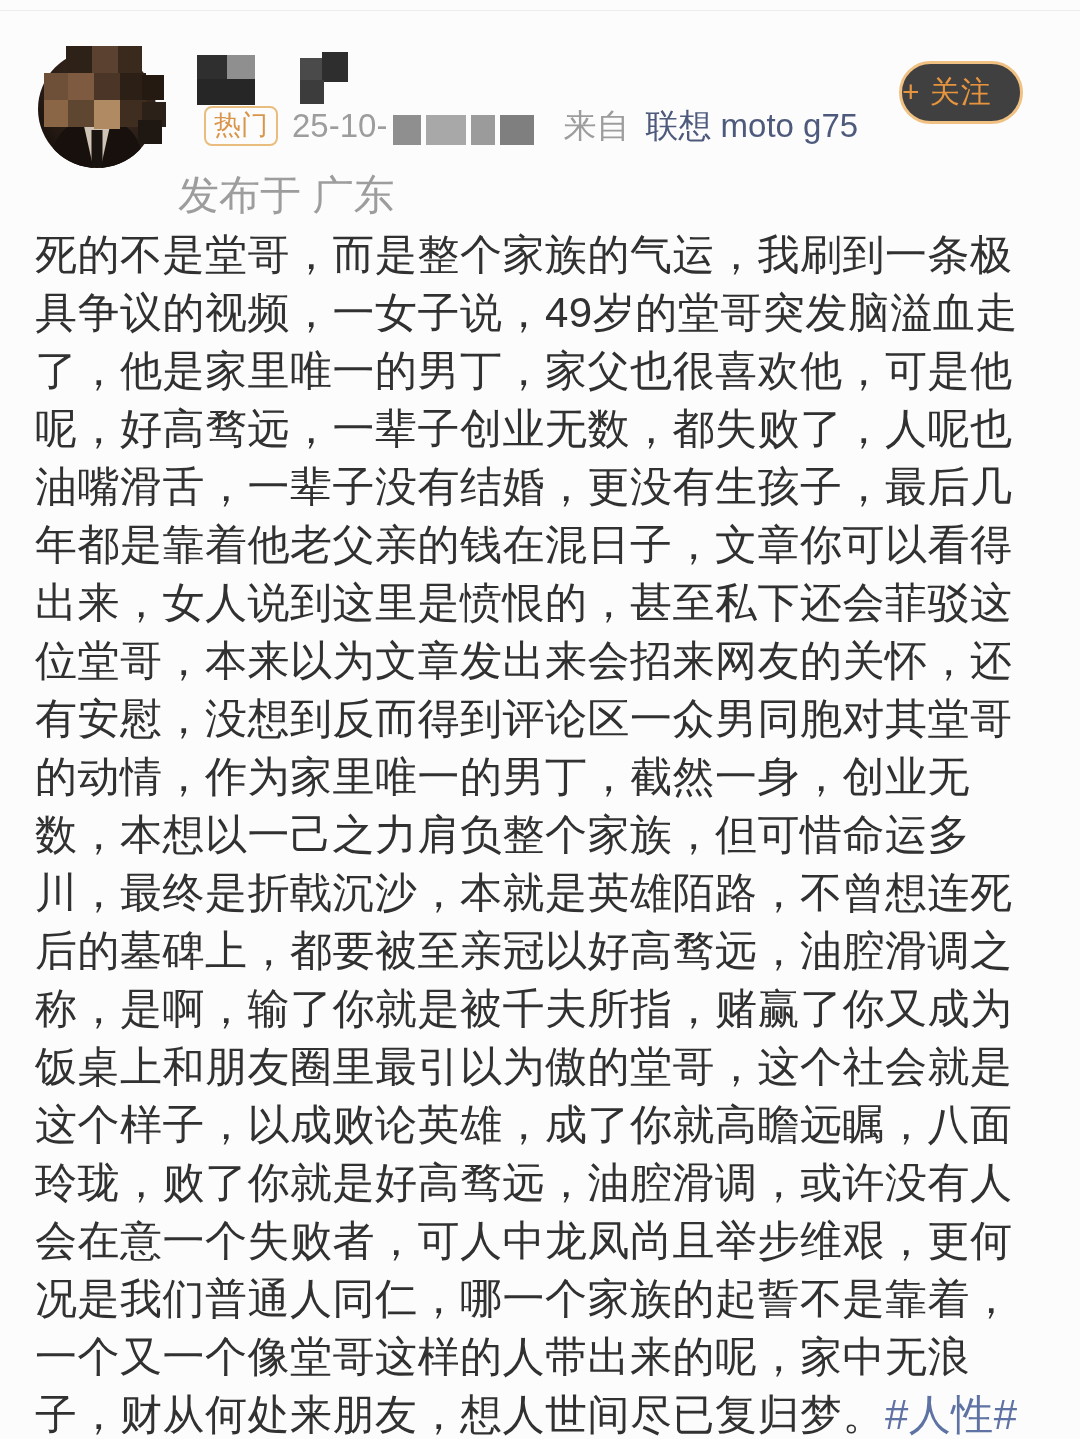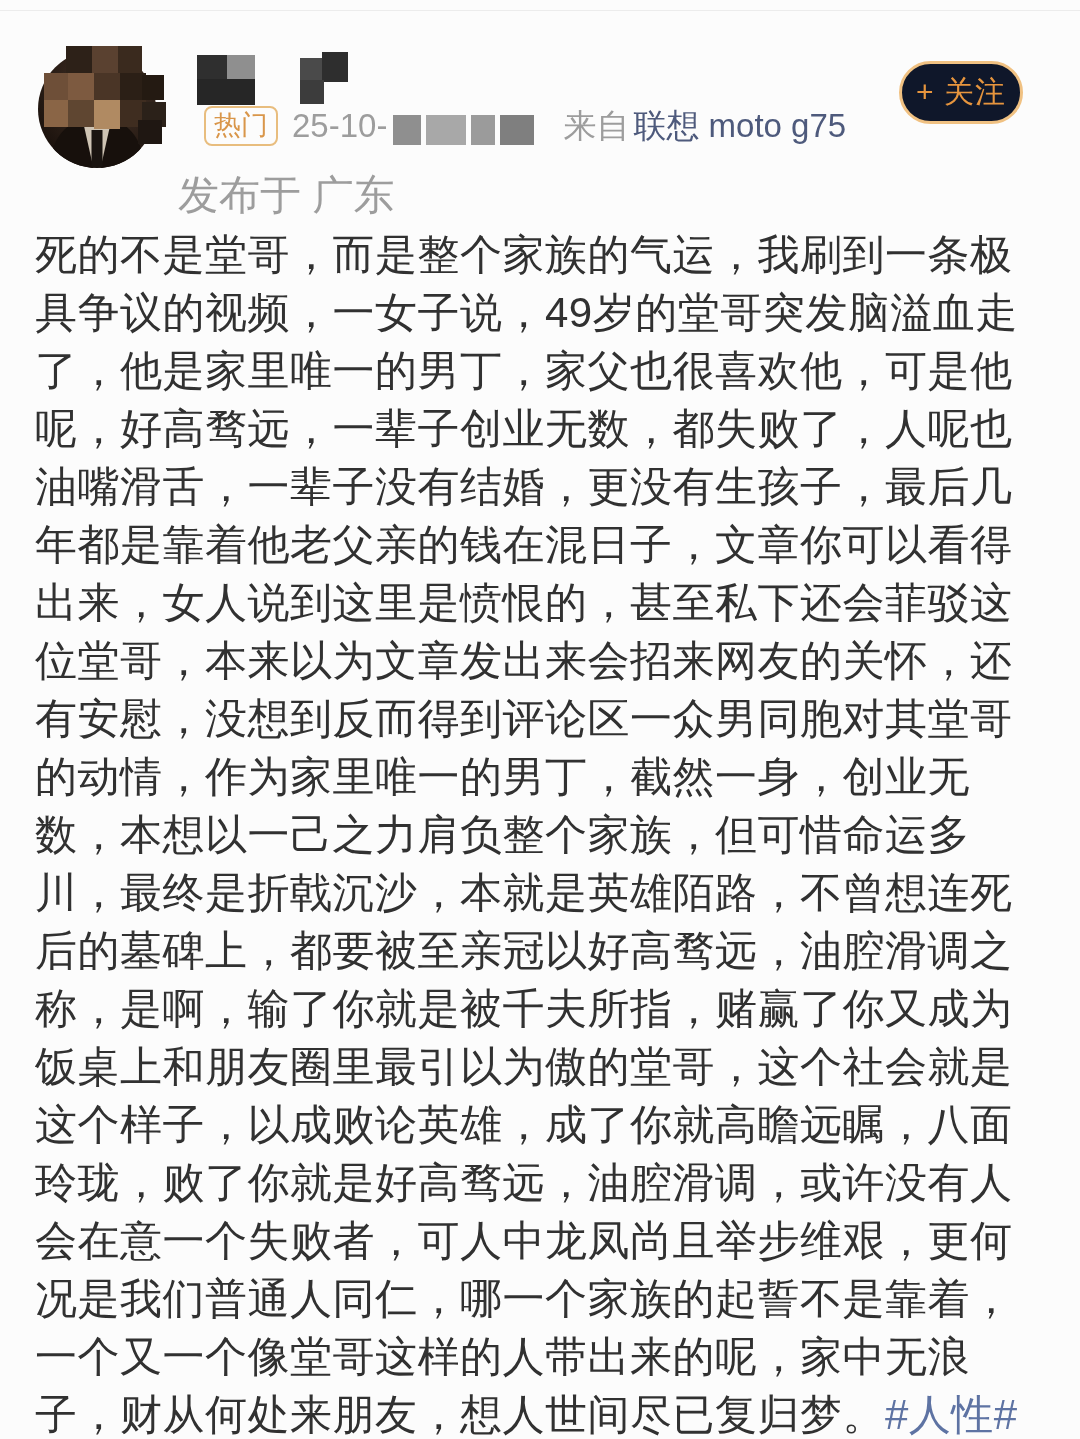--- a/index.html
+++ b/index.html
@@ -34,28 +34,28 @@
   
   .username-mosaic{position:absolute;left:195px;top:52px;width:170px;height:56px;cursor:pointer;}
   .meta-row{position:absolute;left:176px;top:104px;height:44px;display:flex;align-items:center;
     font-size:33px;color:var(--meta-gray);white-space:nowrap;padding-left:28px;}
   .hot-badge{display:inline-block;border:2px solid var(--badge-border);color:var(--badge-orange);
     font-size:27px;line-height:1;padding:4px 8px 5px;border-radius:8px;margin-right:14px;}
   .timestamp{display:inline-flex;align-items:flex-end;}
   .ts-mosaic{display:inline-flex;align-items:center;margin-left:6px;margin-right:10px;}
   .ts-mosaic span{display:inline-block;height:30px;margin-right:5px;}
   .source{display:inline-flex;align-items:flex-end;margin-left:14px;}
-  .source-device{color:var(--device-link-blue);text-decoration:none;margin-left:4px;cursor:pointer;}
+  .source-device{color:var(--device-link-blue);text-decoration:none;margin-left:16px;cursor:pointer;}
   .location-row{position:absolute;left:178px;top:168px;font-size:41px;color:var(--meta-gray);}
 
   
   .follow-btn{position:absolute;left:899px;top:61px;width:124px;height:63px;
-    border:3px solid var(--follow-border);border-radius:32px;background:#0f172a;
+    border:3px solid var(--follow-border);border-radius:32px;background:#404040;
     color:var(--accent-orange);font-size:30px;font-family:inherit;cursor:pointer;
-    display:flex;align-items:center;justify-content:center;letter-spacing:1px;}
+    display:flex;align-items:center;letter-spacing:1px;}
 
   
   .body-text{position:absolute;left:35px;top:226px;width:1014px;
     font-size:42px;line-height:58px;color:var(--text-color);
     word-break:break-all;letter-spacing:0.5px;}
   .tag{color:var(--link-blue);cursor:pointer;}
 </style>
 </head>
 <body>
 

